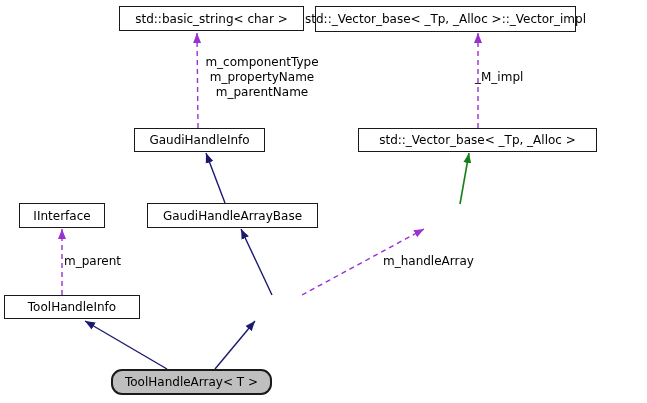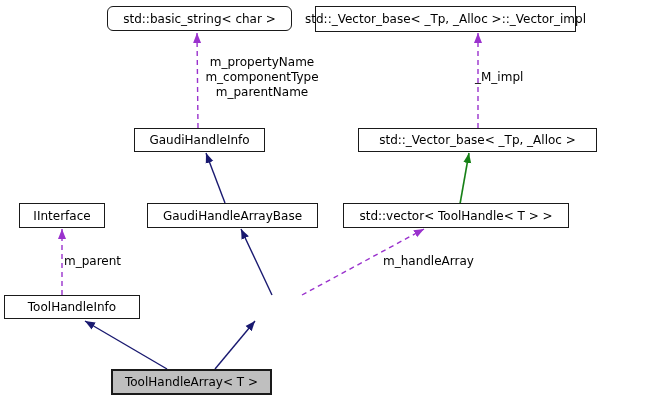--- a/index.html
+++ b/index.html
@@ -79,42 +79,41 @@
     <line class="edge usage" x1="478" y1="128" x2="478" y2="33" marker-end="url(#arrow-purple)"></line>
     <line class="edge inherit" x1="225" y1="203" x2="206" y2="153" marker-end="url(#arrow-navy)"></line>
     <line class="edge protected" x1="460" y1="204" x2="469" y2="153" marker-end="url(#arrow-green)"></line>
     <line class="edge usage" x1="62" y1="295" x2="62" y2="229" marker-end="url(#arrow-purple)"></line>
     <line class="edge inherit" x1="272" y1="295" x2="241" y2="229" marker-end="url(#arrow-navy)"></line>
     <line class="edge usage" x1="302" y1="295" x2="424" y2="229" marker-end="url(#arrow-purple)"></line>
     <line class="edge inherit" x1="167" y1="369" x2="85" y2="321" marker-end="url(#arrow-navy)"></line>
     <line class="edge inherit" x1="215" y1="369" x2="255" y2="321" marker-end="url(#arrow-navy)"></line>
   </svg>
 
-  <div class="node" style="left:107px; top:6px; width:185px; height:25px;border-radius:6px;">std::basic_string&lt; char &gt;</div>
+  <div class="node" style="left:119px; top:6px; width:185px; height:25px;">std::basic_string&lt; char &gt;</div>
 
   <div class="node" style="left:315px; top:6px; width:261px; height:26px;">std::_Vector_base&lt; _Tp, _Alloc &gt;::_Vector_impl</div>
 
   <div class="node" style="left:134px; top:128px; width:131px; height:24px;">GaudiHandleInfo</div>
 
   <div class="node" style="left:358px; top:128px; width:239px; height:24px;">std::_Vector_base&lt; _Tp, _Alloc &gt;</div>
 
   <div class="node" style="left:19px; top:203px; width:86px; height:25px;">IInterface</div>
 
   <div class="node" style="left:147px; top:203px; width:171px; height:25px;">GaudiHandleArrayBase</div>
 
-  <div class="node" style="left:343px; top:203px; width:226px; height:25px;">std::vector&lt; ToolHandle&lt; T &gt; &gt;</div>
 
   <div class="node" style="left:4px; top:295px; width:136px; height:24px;">ToolHandleInfo</div>
 
 
-  <div class="node focus" style="left:111px; top:369px; width:161px; height:26px;">ToolHandleArray&lt; T &gt;</div>
+  <div class="node focus" style="left:111px; top:369px; width:161px; height:26px;border-radius:11px;">ToolHandleArray&lt; T &gt;</div>
 
   <div class="edge-label centered" style="left:196px; top:55px; width:132px;">
+    <div>m_componentType</div>
     <div>m_propertyName</div>
-    <div>m_componentType</div>
     <div>m_parentName</div>
   </div>
 
   <div class="edge-label" style="left:475px; top:70px;">_M_impl</div>
 
   <div class="edge-label" style="left:64px; top:254px;">m_parent</div>
 
   <div class="edge-label" style="left:383px; top:254px;">m_handleArray</div>
 
 </div>

